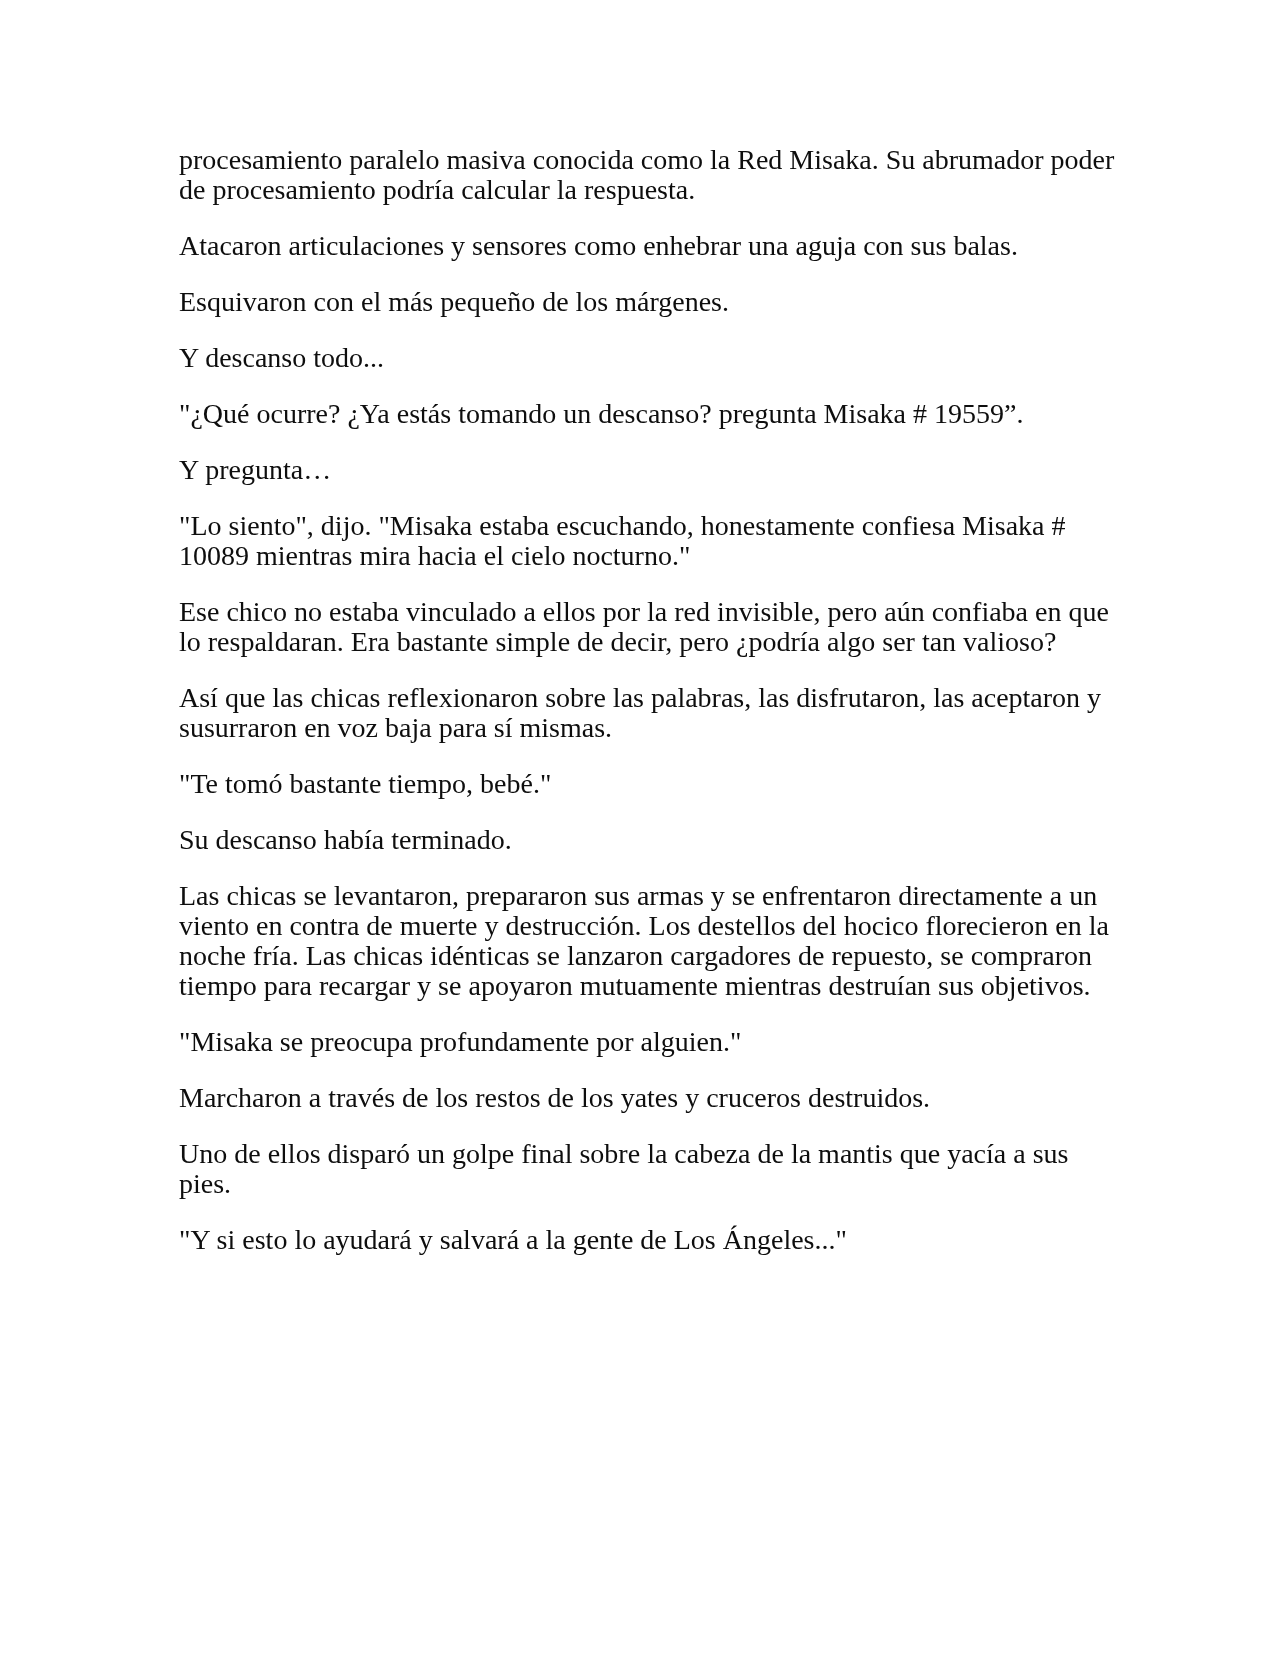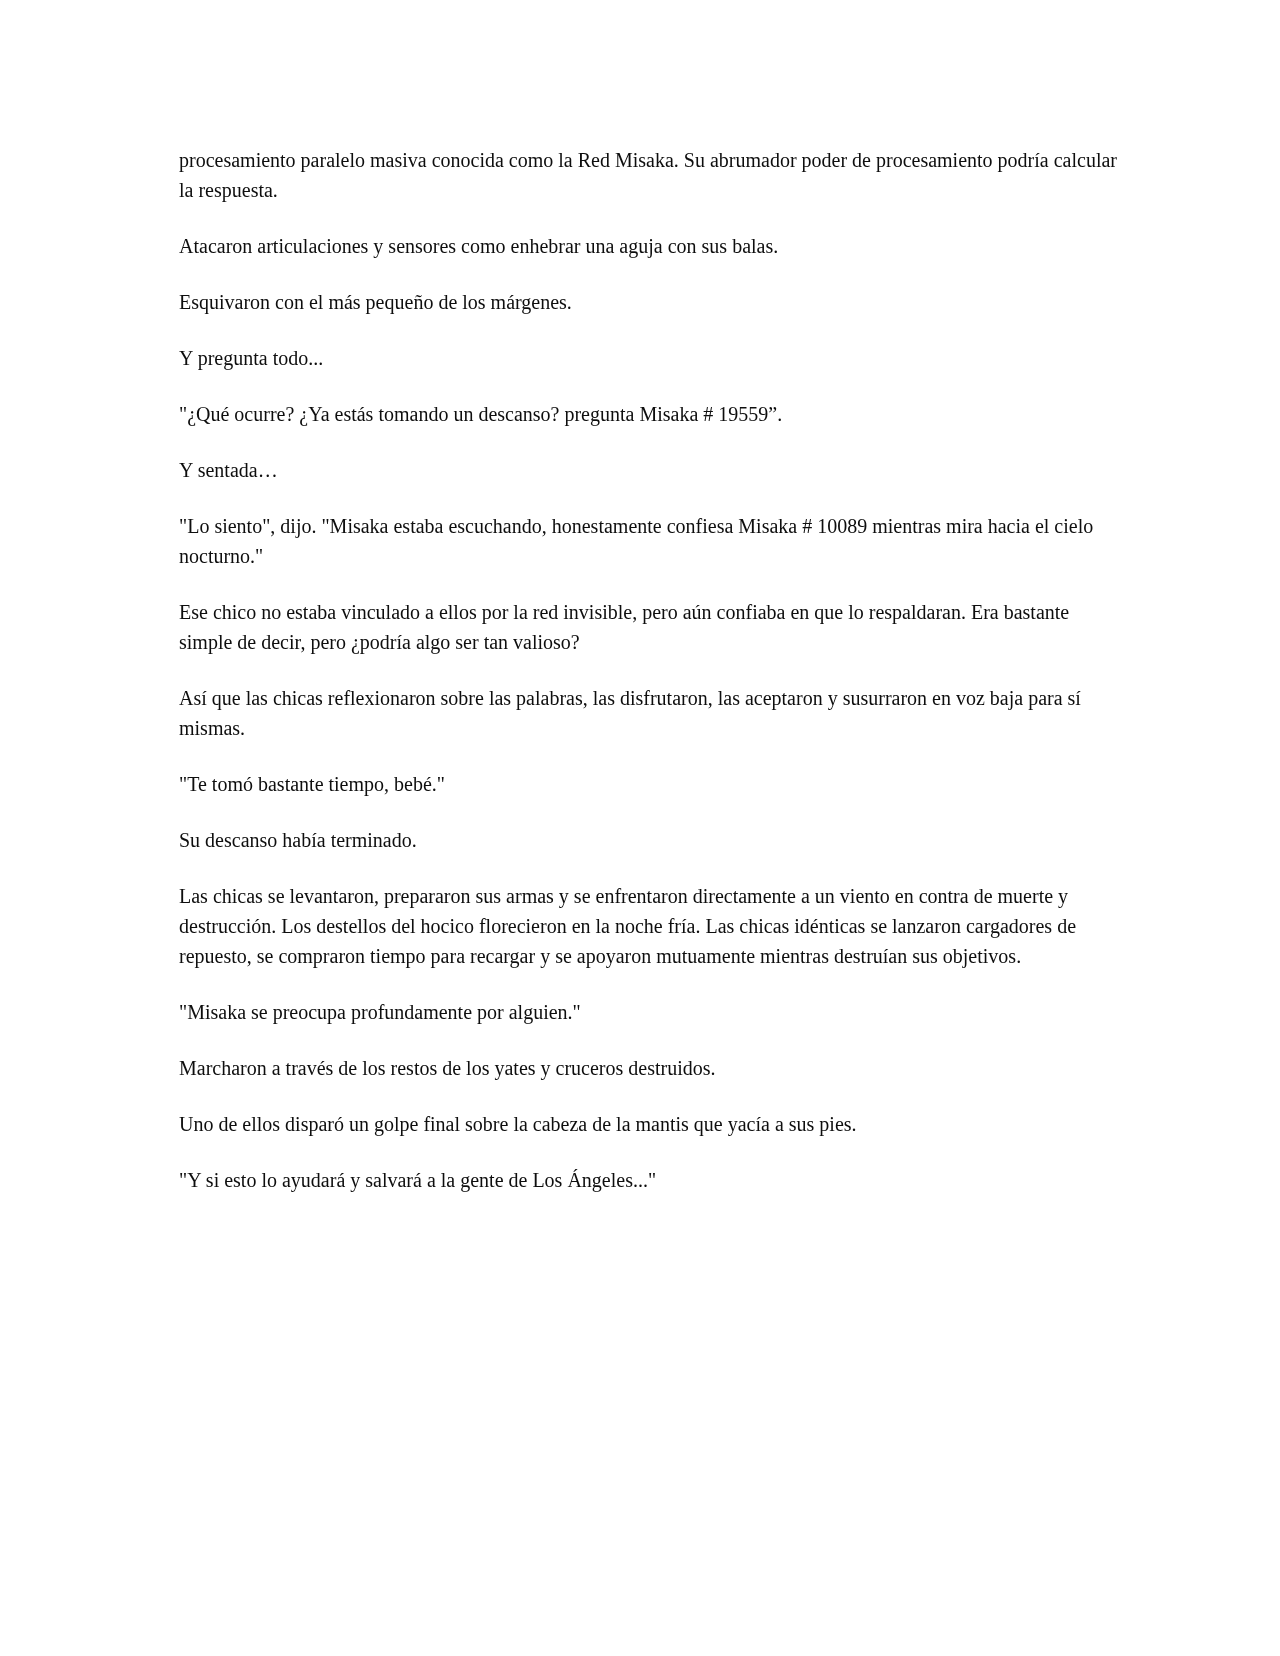--- a/index.html
+++ b/index.html
@@ -19,41 +19,41 @@
     width: 1280px;
     height: 1656px;
     padding: 145px 161px 0 179px;
     background: #ffffff;
   }
   .content {
     width: 940px;
   }
   .content p {
     margin: 26px 0;
-    font-size: 20px;
+    font-size: 28px;
     line-height: 30px;
     text-align: left;
     white-space: normal;
     word-spacing: normal;
   }
   .content p:first-child {
     margin-top: 0;
   }
 </style>
 </head>
 <body>
 
 <div class="page">
   <div class="content">
     <p>procesamiento paralelo masiva conocida como la Red Misaka. Su abrumador poder de procesamiento podría calcular la respuesta.</p>
     <p>Atacaron articulaciones y sensores como enhebrar una aguja con sus balas.</p>
     <p>Esquivaron con el más pequeño de los márgenes.</p>
-    <p>Y pregunta todo...</p>
+    <p>Y descanso todo...</p>
     <p>"¿Qué ocurre? ¿Ya estás tomando un descanso? pregunta Misaka # 19559”.</p>
-    <p>Y sentada…</p>
+    <p>Y pregunta…</p>
     <p>"Lo siento", dijo. "Misaka estaba escuchando, honestamente confiesa Misaka # 10089 mientras mira hacia el cielo nocturno."</p>
     <p>Ese chico no estaba vinculado a ellos por la red invisible, pero aún confiaba en que lo respaldaran. Era bastante simple de decir, pero ¿podría algo ser tan valioso?</p>
     <p>Así que las chicas reflexionaron sobre las palabras, las disfrutaron, las aceptaron y susurraron en voz baja para sí mismas.</p>
     <p>"Te tomó bastante tiempo, bebé."</p>
     <p>Su descanso había terminado.</p>
     <p>Las chicas se levantaron, prepararon sus armas y se enfrentaron directamente a un viento en contra de muerte y destrucción. Los destellos del hocico florecieron en la noche fría. Las chicas idénticas se lanzaron cargadores de repuesto, se compraron tiempo para recargar y se apoyaron mutuamente mientras destruían sus objetivos.</p>
     <p>"Misaka se preocupa profundamente por alguien."</p>
     <p>Marcharon a través de los restos de los yates y cruceros destruidos.</p>
     <p>Uno de ellos disparó un golpe final sobre la cabeza de la mantis que yacía a sus pies.</p>
     <p>"Y si esto lo ayudará y salvará a la gente de Los Ángeles..."</p>

